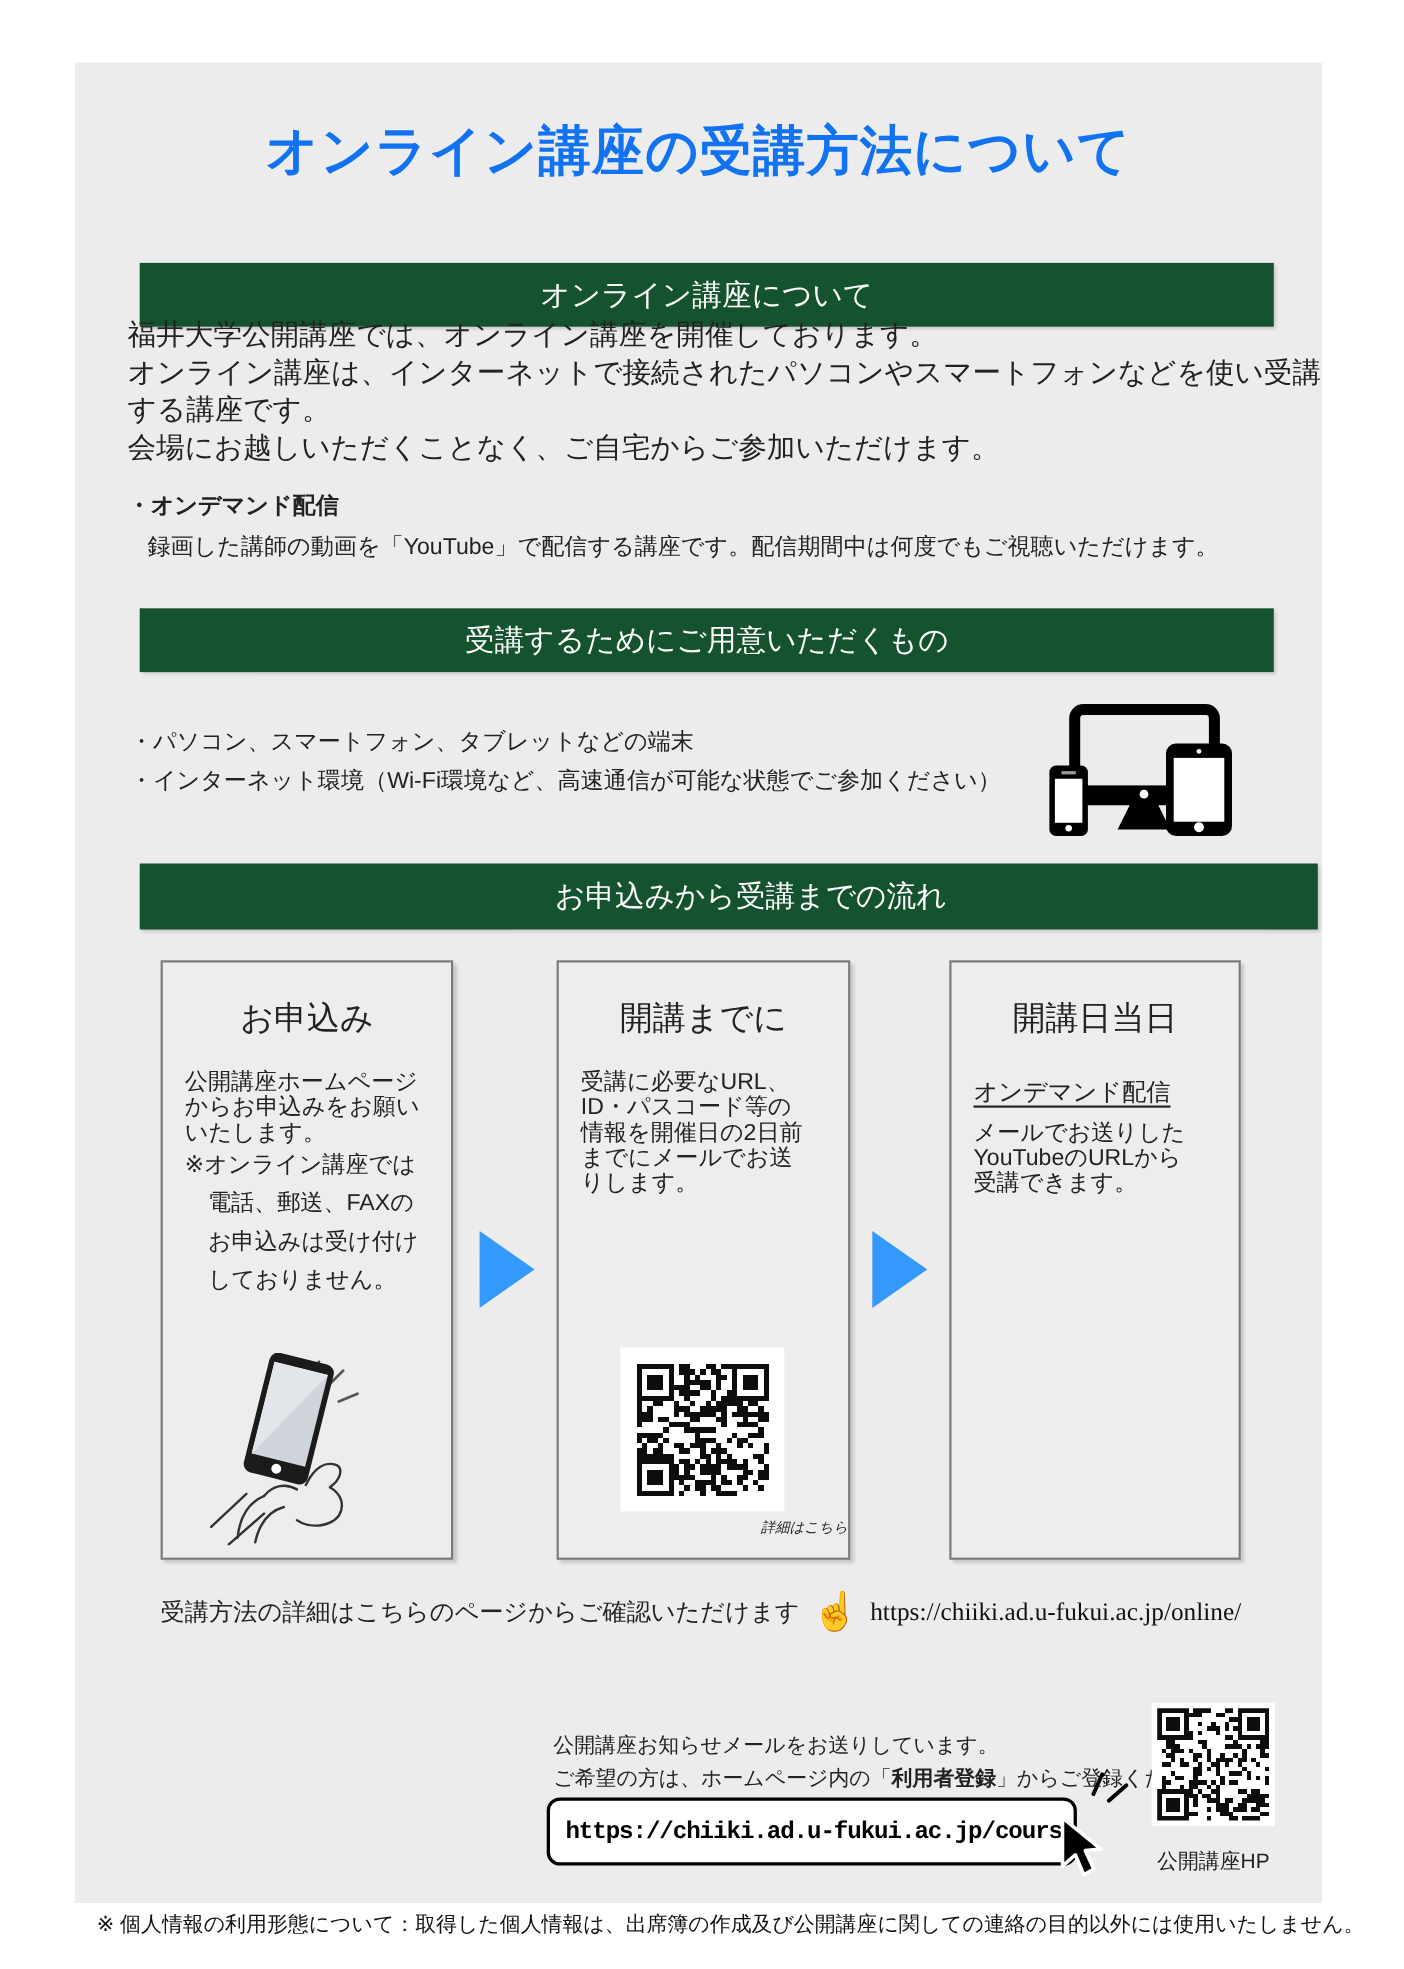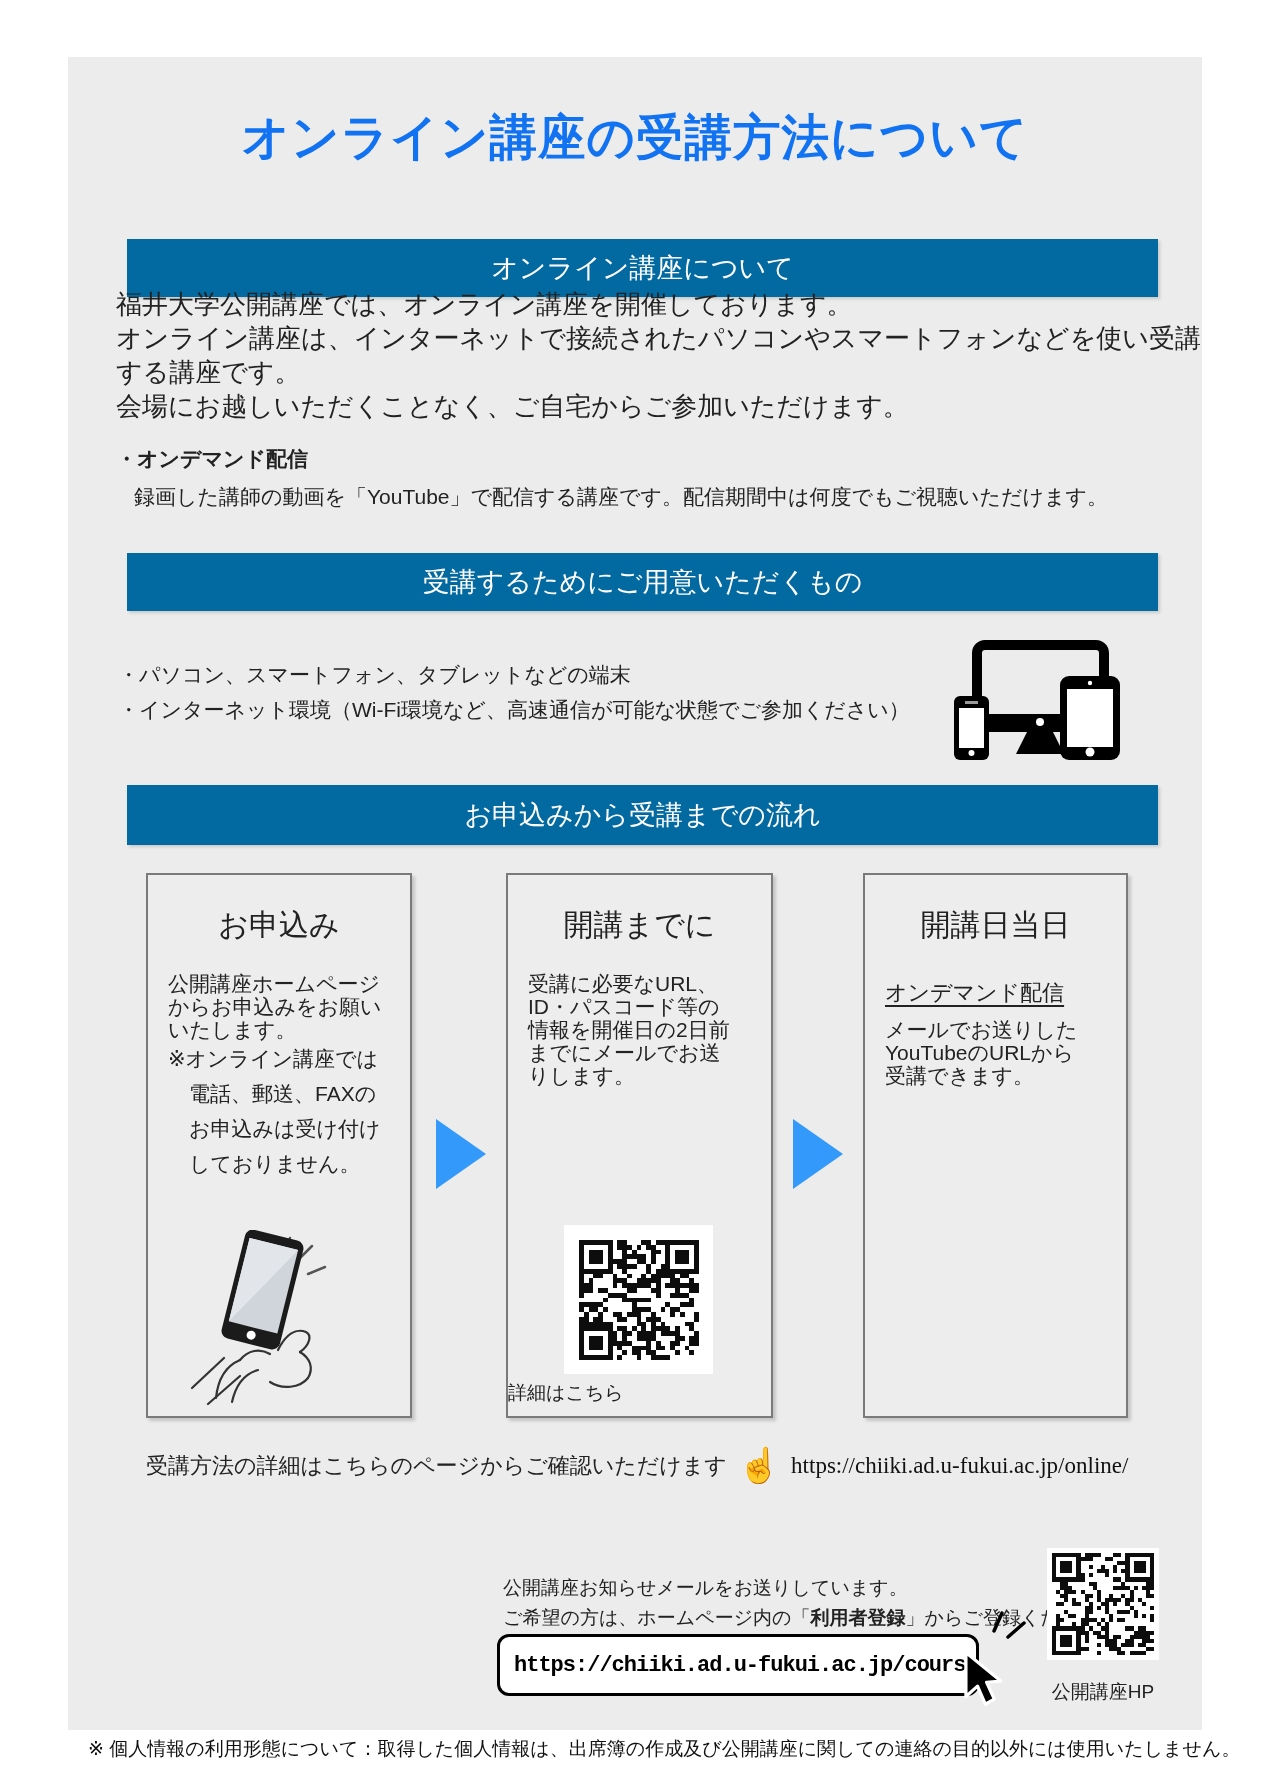--- a/index.html
+++ b/index.html
@@ -12,21 +12,21 @@
   .panel{
     position:absolute;left:68px;top:57px;width:1134px;height:1673px;
     background:#ECECEC;
   }
   .page-title{
     left:0;top:48px;width:100%;text-align:center;
     font-size:49px;font-weight:bold;color:#1273F2;letter-spacing:1px;
     transform:scaleX(.97);
   }
   .banner{
-    left:59px;width:1031px;height:58px;background:#0369a1;
+    left:59px;width:1031px;height:58px;background:#14532d;
     color:#fff;font-size:27px;display:flex;align-items:center;justify-content:center;
     box-shadow:2px 2px 3px rgba(0,0,0,.15);
   }
   .para{left:48px;top:230px;font-size:26px;line-height:34px;color:#222;}
   .ondemand-label{left:48px;top:388px;font-size:21px;font-weight:bold;}
   .ondemand-desc{left:66px;top:426px;font-size:21px;}
   .bullets{left:50px;top:600px;font-size:21px;line-height:35px;}
   .devices{left:884px;top:583px;width:172px;height:122px;}
   .flow-box{
     top:816px;height:545px;background:#EDEDED;border:2px solid #7A7A7A;
@@ -37,21 +37,21 @@
   .step-note{font-size:21px;line-height:35px;white-space:pre-line;}
   .step-sub{font-size:22px;margin-top:32px;text-decoration:underline;text-underline-offset:5px;}
   .arrow{
     top:1062px;width:0;height:0;
     border-left:50px solid #3399FA;border-top:35px solid transparent;border-bottom:35px solid transparent;
   }
   .qr-frame{background:#ffffff;display:flex;align-items:center;justify-content:center;}
   .qr-frame svg{display:block;}
   .qr2{left:56px;top:350px;width:149px;height:149px;padding:0;position:absolute;}
   .qr2 svg{width:120px;height:120px;}
-  .qr-caption{left:0;top:505px;width:100%;text-align:left;font-size:19px;position:absolute;}
+  .qr-caption{left:0;top:505px;width:100%;text-align:right;font-size:13px;position:absolute;font-style:italic;}
   .detail-line{left:78px;top:1392px;font-size:22px;display:flex;align-items:center;font-family:Liberation Serif, serif;}
   .detail-line .hand-glyph{font-size:34px;margin:0 10px 0 12px;line-height:1;}
   .detail-url{font-size:23px;color:#111;text-decoration:none;}
   .footer-text{left:435px;top:1516px;font-size:19px;line-height:30px;}
   .url-bar{
     left:429px;top:1577px;width:482px;height:62px;background:#fff;
     border:3px solid #000;border-radius:12px;box-sizing:border-box;
     display:flex;align-items:center;overflow:hidden;
   }
   .url-bar .url-text{
@@ -102,21 +102,21 @@
       <rect x="7" y="68" width="25" height="40" fill="#fff"></rect>
       <rect x="13" y="61" width="13" height="3" fill="#9a9a9a"></rect>
       <circle cx="19.5" cy="113" r="3" fill="#fff"></circle>
       <rect x="108" y="36" width="60" height="84" rx="9" fill="#000"></rect>
       <rect x="115" y="49" width="46" height="58" fill="#fff"></rect>
       <circle cx="138" cy="43" r="2.2" fill="#fff"></circle>
       <circle cx="138" cy="112" r="4.5" fill="#fff"></circle>
     </svg>
   </div>
 
-  <div class="abs banner" style="top:728px;height:60px;">
+  <div class="abs banner" style="top:728px;height:60px;padding-left:40px;">
     <span>お申込みから受講までの流れ</span>
   </div>
 
   <div class="abs flow-box" style="left:78px;width:266px;">
     <div class="step-title">お申込み</div>
     <div class="step-body">公開講座ホームページ
 からお申込みをお願い
 いたします。</div>
     <div class="step-note">※オンライン講座では
 　電話、郵送、FAXの

